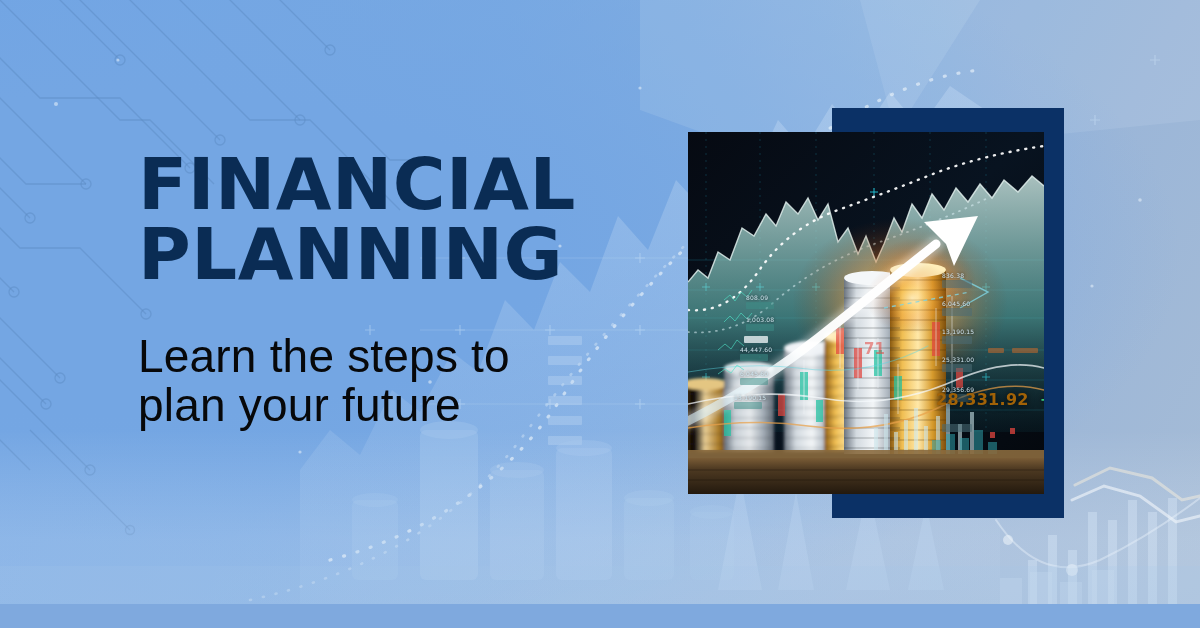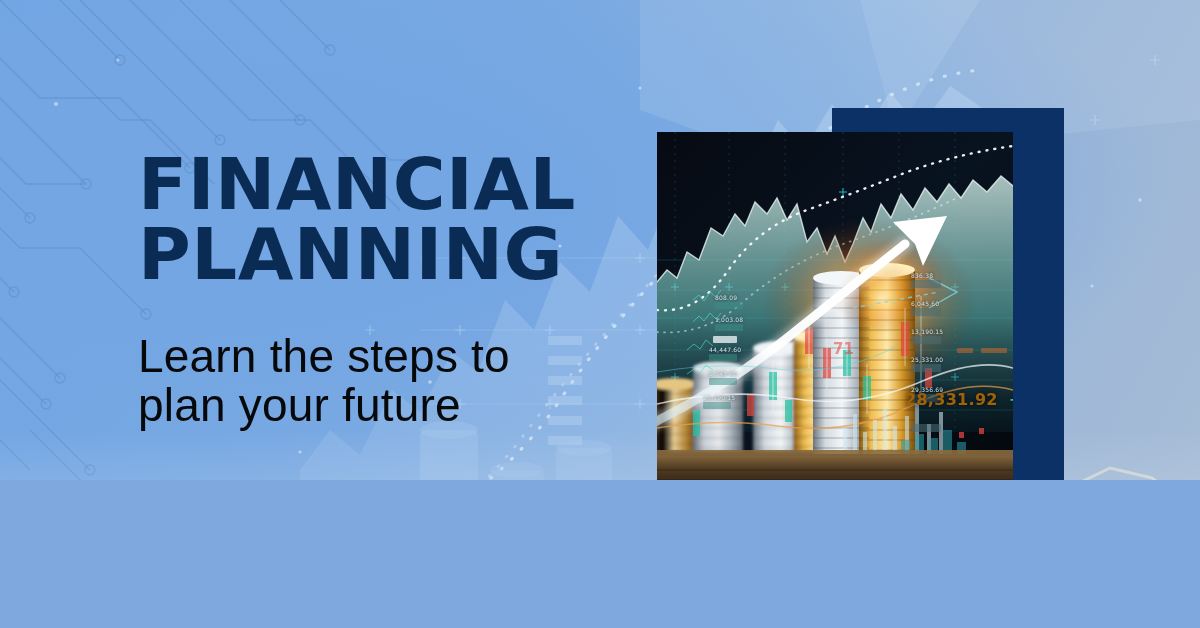--- a/index.html
+++ b/index.html
@@ -2,21 +2,21 @@
 <html><head>
 <meta charset="utf-8">
 <style>
   html,body{margin:0;padding:0;}
   body{
     width:1200px;height:628px;overflow:hidden;
     font-family:"Liberation Sans", sans-serif;
     background:#7FA9DE;
   }
   #banner{
-    position:relative;width:1200px;height:480px;overflow:hidden;
+    position:relative;width:1200px;height:604px;overflow:hidden;
     background:
       radial-gradient(120% 95% at 12% 42%, #74A6E3 0%, #74A6E3 28%, rgba(116,166,227,0) 72%),
       linear-gradient(118deg, #6FA4E4 0%, #7AAAE2 34%, #8CB2DE 58%, #9BB6D8 78%, #A6BCD6 100%);
   }
   .layer{position:absolute;inset:0;}
   .layer svg{display:block;width:1200px;height:628px;}
 
   
   #text-block{position:absolute;left:138px;top:150px;width:520px;}
   #title{
@@ -40,21 +40,21 @@
     letter-spacing:0.2px;
     white-space:pre-line;
   }
 
   
   #frame{
     position:absolute;left:832px;top:108px;width:232px;height:410px;
     background:#0B3166;
   }
   #photo{
-    position:absolute;left:657px;top:132px;width:356px;height:362px;
+    position:absolute;left:688px;top:132px;width:356px;height:362px;
     overflow:hidden;
     background:#05080E;
     box-shadow:0 0 0 0 rgba(0,0,0,0);
   }
   #photo svg{display:block;width:356px;height:362px;}
   .readout{
     position:absolute;
     font-family:"DejaVu Sans", sans-serif;
     pointer-events:none;
   }

